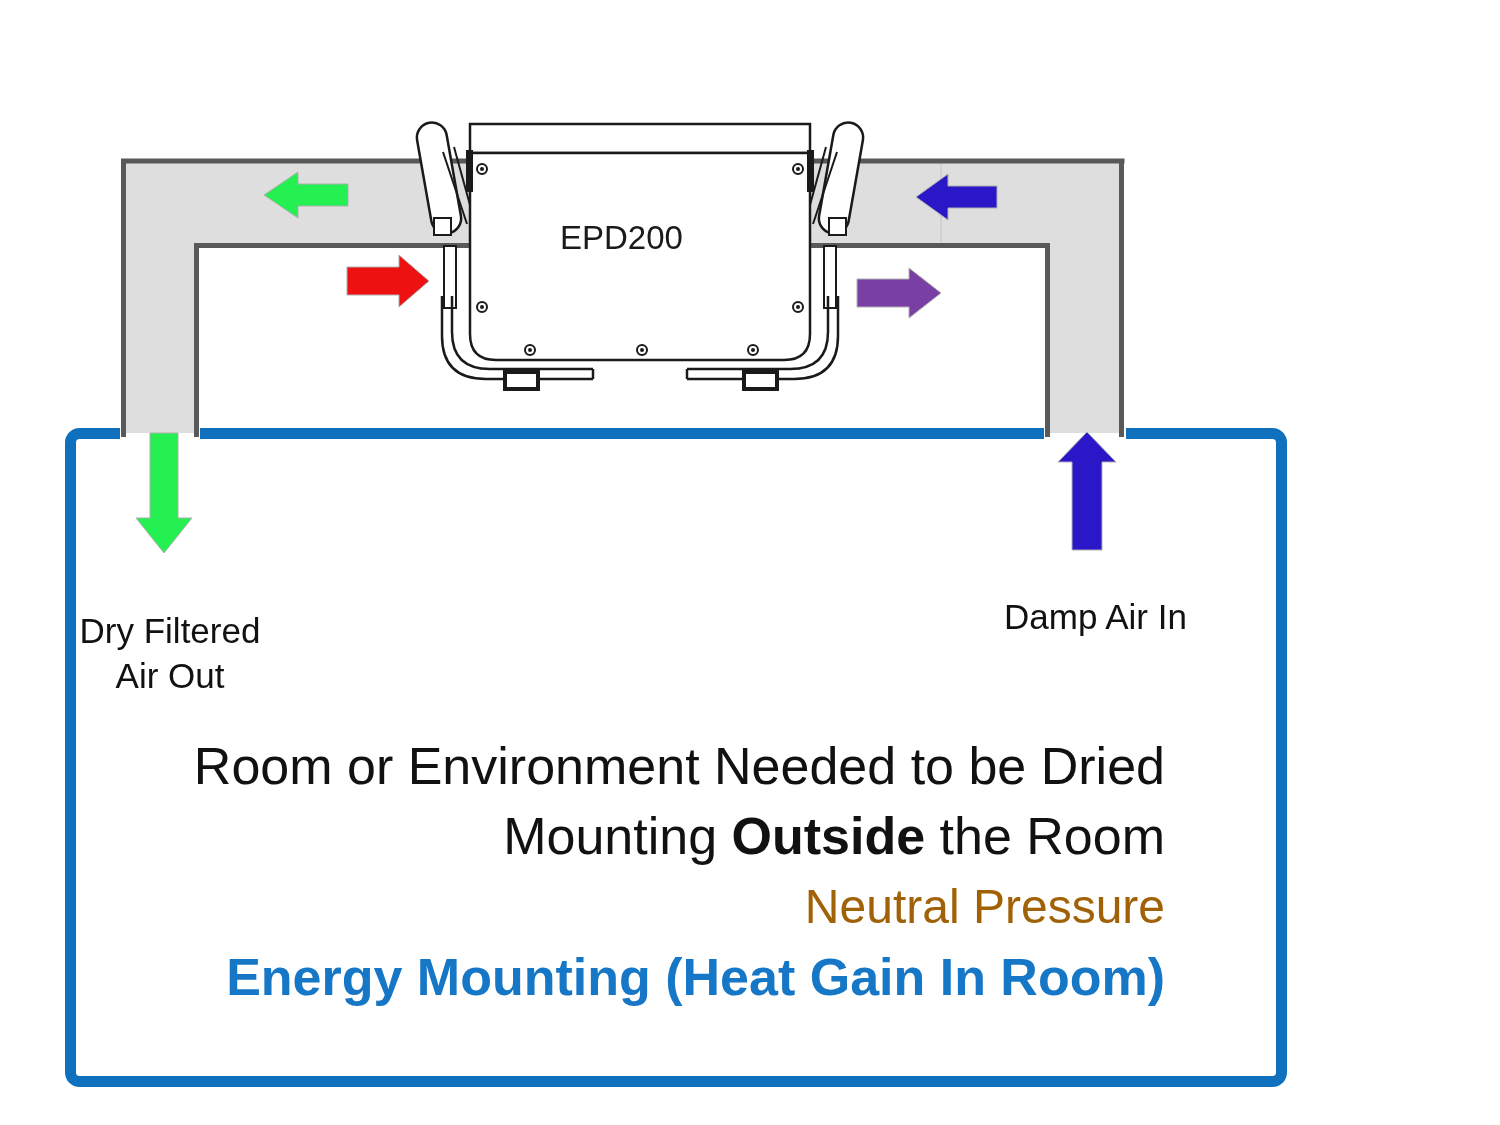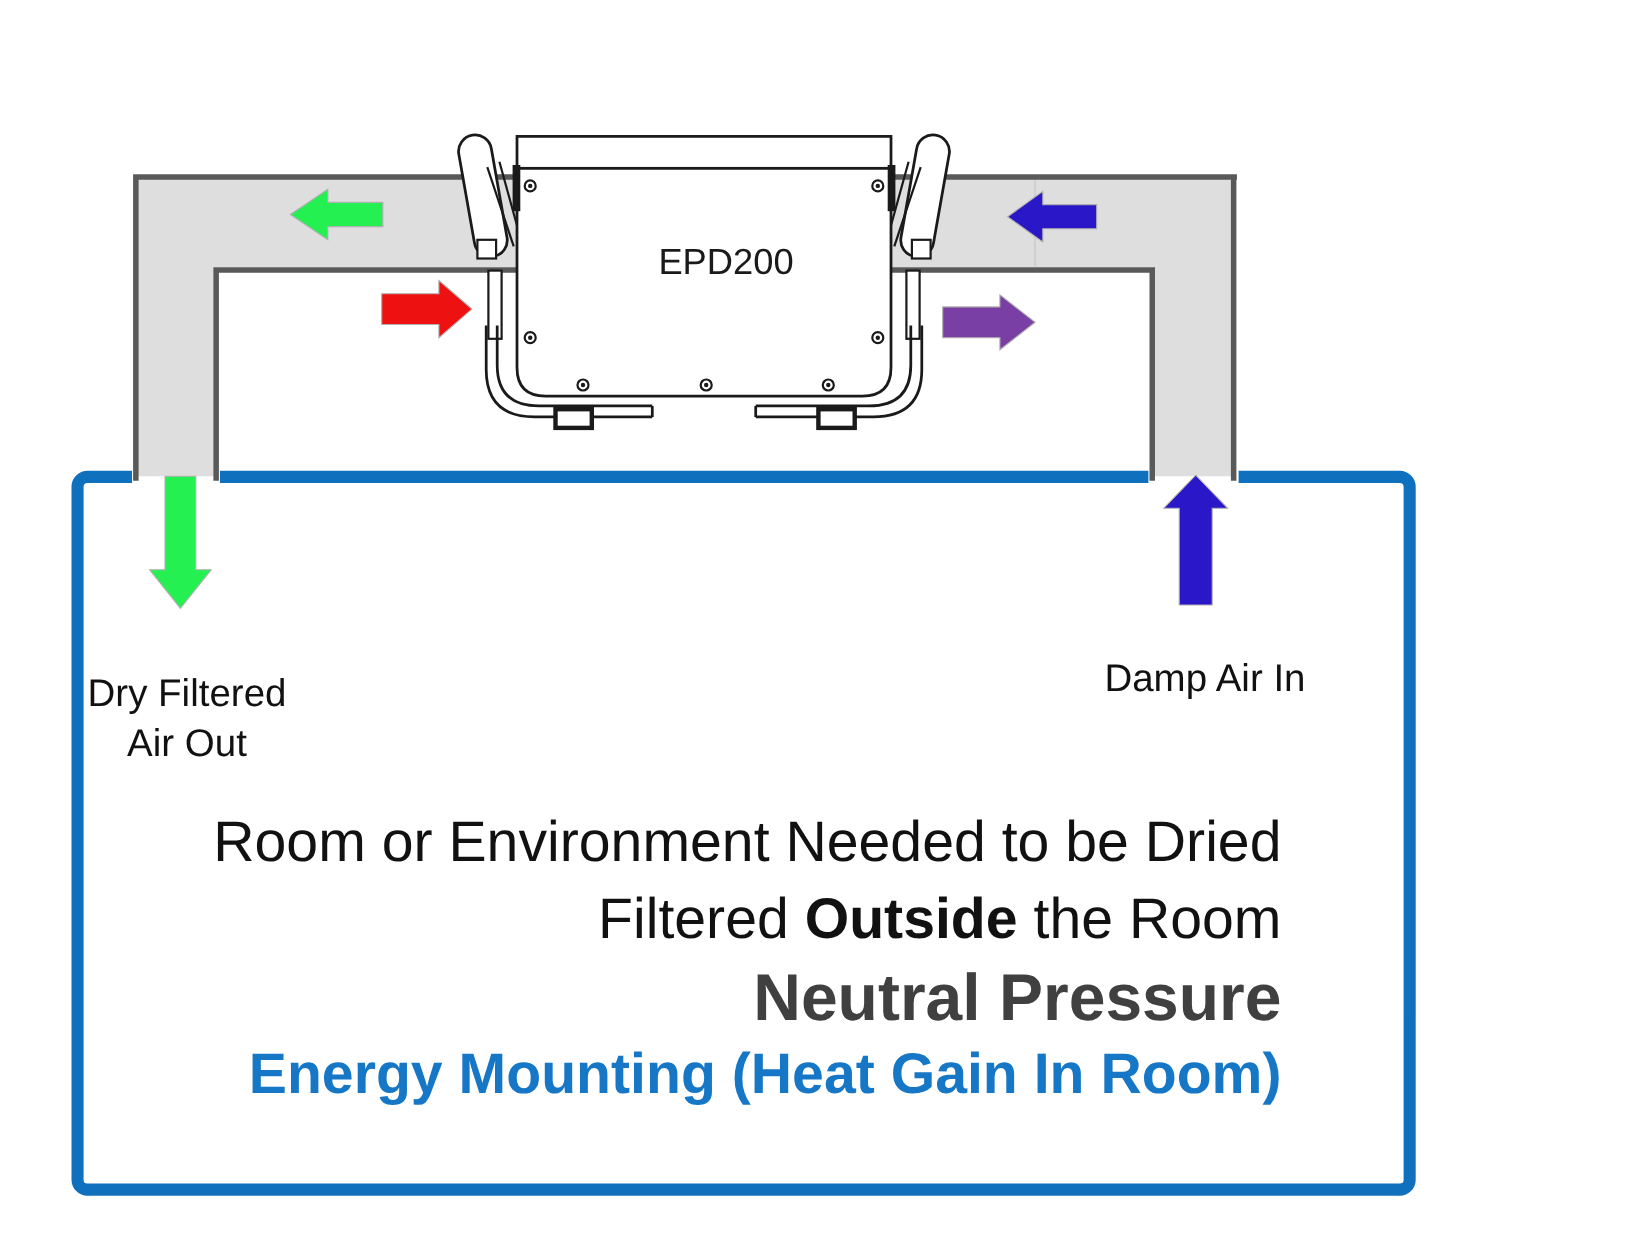--- a/index.html
+++ b/index.html
@@ -2,28 +2,28 @@
 <html><head>
 <meta charset="utf-8">
 <style>
   html,body{margin:0;padding:0;background:#ffffff;}
   .canvas{
     position:relative;width:1500px;height:1125px;background:#ffffff;
     font-family:"Liberation Sans",sans-serif;overflow:hidden;
   }
   .diagram-svg{position:absolute;left:0;top:0;}
   .txt{position:absolute;color:#111111;}
-  .unit-label{left:560px;top:219px;width:200px;text-align:center;font-size:33px;color:#1a1a1a;}
+  .unit-label{left:560px;top:219px;width:200px;font-size:33px;color:#1a1a1a;}
   .dry-label{left:70px;top:594px;width:200px;text-align:center;font-size:35px;line-height:45px;margin-top:14px;}
   .damp-label{left:1004px;top:597px;width:200px;font-size:35px;}
   .caption{left:65px;top:731px;width:1100px;text-align:right;}
   .cap-line1{font-size:52px;line-height:70px;color:#111111;}
   .cap-line2{font-size:52px;line-height:71px;color:#111111;}
   .cap-line2 .bold{font-weight:bold;margin-top:24px;}
-  .cap-line3{font-size:60px;line-height:70px;font-weight:bold;color:#404040;}
+  .cap-line3{font-size:48px;line-height:70px;font-weight:normal;color:#a16207;}
   .cap-line4{font-size:52px;line-height:70px;font-weight:bold;color:#1677c6;}
 </style>
 </head>
 <body>
 
 <div class="canvas">
 
   <svg class="diagram-svg" width="1500" height="1125" viewBox="0 0 1500 1125">
 
     <rect x="70.5" y="433.5" width="1211" height="648" rx="9" fill="none" stroke="#0f70bd" stroke-width="11"></rect>
@@ -98,19 +98,19 @@
   <div class="txt dry-label">
     <span style="display:block">Dry Filtered</span>
     <span style="display:block">Air Out</span>
   </div>
 
   <div class="txt damp-label">Damp Air In</div>
 
   <div class="txt caption">
     <div class="cap-line1">Room or Environment Needed to be Dried</div>
     <div class="cap-line2">
-      <span>Filtered </span><span class="bold">Outside</span><span> the Room</span>
+      <span>Mounting </span><span class="bold">Outside</span><span> the Room</span>
     </div>
     <div class="cap-line3">Neutral Pressure</div>
     <div class="cap-line4">Energy Mounting (Heat Gain In Room)</div>
   </div>
 
 </div>
 
 </body></html>

